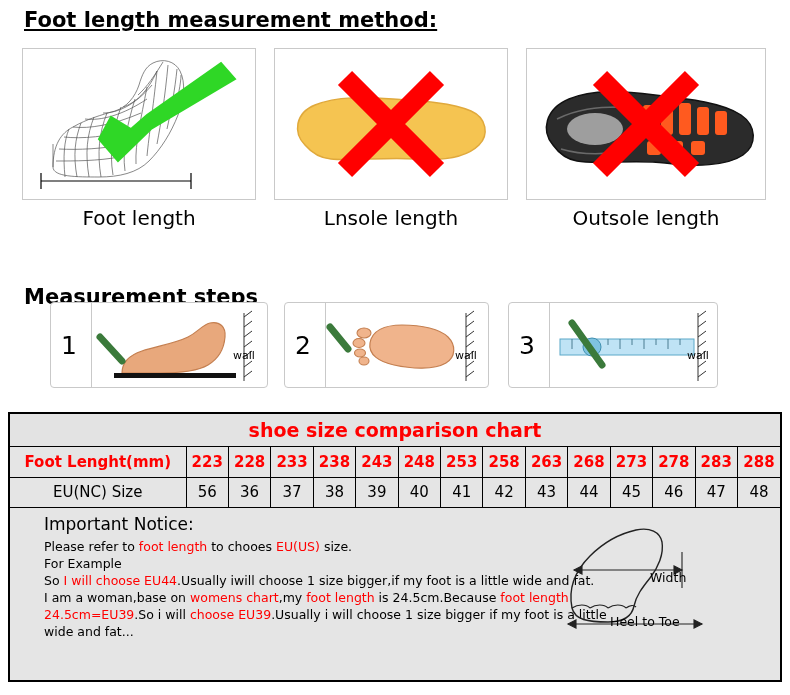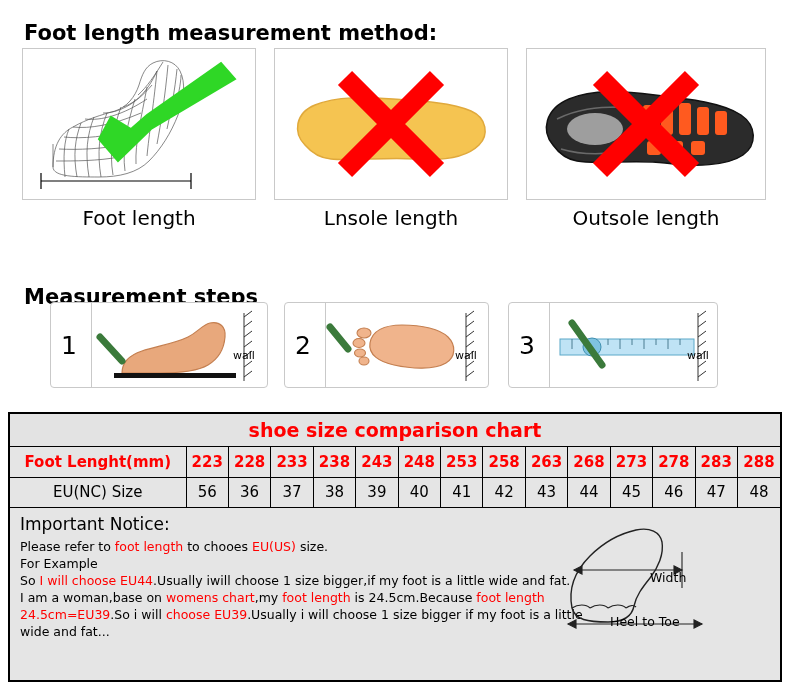--- a/index.html
+++ b/index.html
@@ -17,21 +17,22 @@
   .heading {
     font-family: "DejaVu Sans", sans-serif;
     font-weight: bold;
     font-size: 21px;
     letter-spacing: 0px;
   }
 
   #title-foot-length {
     position: absolute;
     left: 24px;
-    top: 21px;
+    top: 8px;
+    text-decoration: underline;
   }
 
   
   .panel-row1 {
     position: absolute;
     top: 48px;
     height: 195px;
   }
   .panel-box {
     border: 1px solid #c9c9c9;
@@ -151,20 +152,21 @@
     color: #000;
     font-size: 15px;
   }
   .mm-val { color: #ff0000; font-weight: bold; }
 
   
   #notice {
     position: relative;
     padding: 6px 10px 0 10px;
     height: 145px;
+    margin-left: 24px;
   }
   #notice-title {
     font-size: 17px;
     font-family: "DejaVu Sans", sans-serif;
     margin-bottom: 4px;
   }
   .notice-line {
     font-size: 12.5px;
     line-height: 17px;
     font-family: "DejaVu Sans", sans-serif;

